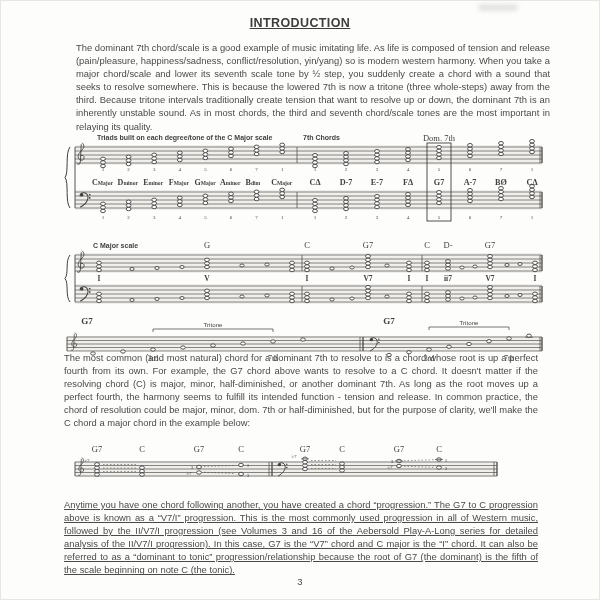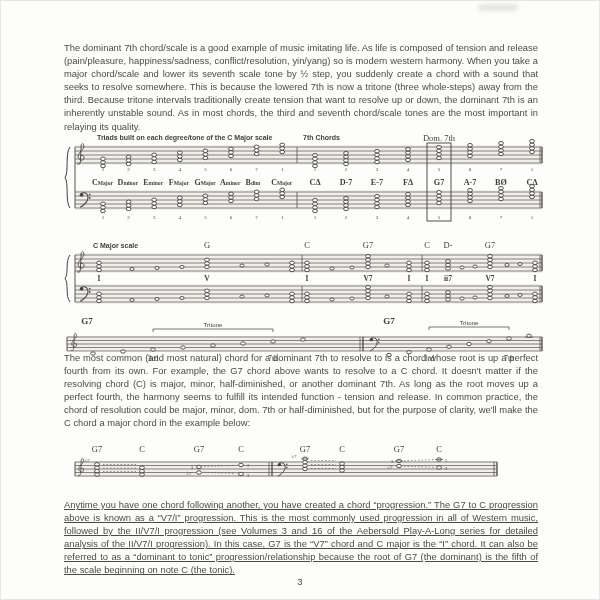--- a/index.html
+++ b/index.html
@@ -4,35 +4,36 @@
 <style>
   html,body{margin:0;padding:0;background:#fff;}
   .page{position:relative;width:600px;height:600px;background:#fdfdfc;
         box-shadow:inset 0 0 0 1px #e6e6e3;overflow:hidden;
         font-family:"Liberation Sans",sans-serif;color:#454545;}
   .title{position:absolute;top:16px;left:0;width:600px;text-align:center;
          font-size:12.5px;font-weight:bold;letter-spacing:.4px;
          text-decoration:underline;color:#3d3d3d;margin:0;}
   .para{position:absolute;left:64px;width:474px;margin:0;
         font-size:9.4px;line-height:13.1px;text-align:justify;color:#4a4a4a;}
-  #p1{top:41px;}
+  #p1{top:41px;margin-left:12px;}
   #p2{top:351px;}
   #p3{top:498px;text-decoration:underline;}
   .pagenum{position:absolute;top:576px;left:0;width:600px;text-align:center;
            font-size:9.5px;color:#4a4a4a;}
   svg.sys{position:absolute;left:57px;overflow:visible;}
   #sys1{top:133px;} #sys2{top:240px;} #sys3{top:315px;} #sys4{top:442px;}
   .smudge{position:absolute;top:4px;left:478px;width:40px;height:7px;
           background:#d9d9d6;border-radius:4px;filter:blur(2px);opacity:.7;}
 </style>
 </head>
 <body>
 
 <div class="page">
   <div class="smudge"></div>
+  <h1 class="title">INTRODUCTION</h1>
   <p class="para" id="p1">The dominant 7th chord/scale is a good example of music imitating life.  As life is composed of tension and release (pain/pleasure, happiness/sadness, conflict/resolution, yin/yang) so is modern western harmony.  When you take a major chord/scale and lower its seventh scale tone by ½ step, you suddenly create a chord with a sound that seeks to resolve somewhere.  This is because the lowered 7th is now a tritone (three whole-steps) away from the third.  Because tritone intervals traditionally create tension that want to resolve up or down, the dominant 7th is an inherently unstable sound.  As in most chords, the third and seventh chord/scale tones are the most important in relaying its quality.</p>
 
   <svg id="sys1" class="sys" width="487" height="95" viewBox="0 0 487 95">
       <rect x="18" y="12" width="467" height="20" fill="#f0efeb"></rect>
       <rect x="18" y="57" width="467" height="20" fill="#f0efeb"></rect>
       <text x="40" y="7" fill="#3f3f3f" font-size="7" font-family="&quot;Liberation Sans&quot;,sans-serif" text-anchor="start" font-weight="bold">Triads built on each degree/tone of the C Major scale</text>
       <text x="246" y="7" fill="#3f3f3f" font-size="7" font-family="&quot;Liberation Sans&quot;,sans-serif" text-anchor="start" font-weight="bold">7th Chords</text>
       <text x="382" y="8" fill="#3f3f3f" font-size="8.5" font-family="&quot;Liberation Serif&quot;,serif" text-anchor="middle" font-weight="normal">Dom. 7th</text>
       <line x1="18" y1="14" x2="485" y2="14" stroke="#55544f" stroke-width="0.7"></line>
       <line x1="18" y1="18" x2="485" y2="18" stroke="#55544f" stroke-width="0.7"></line>

